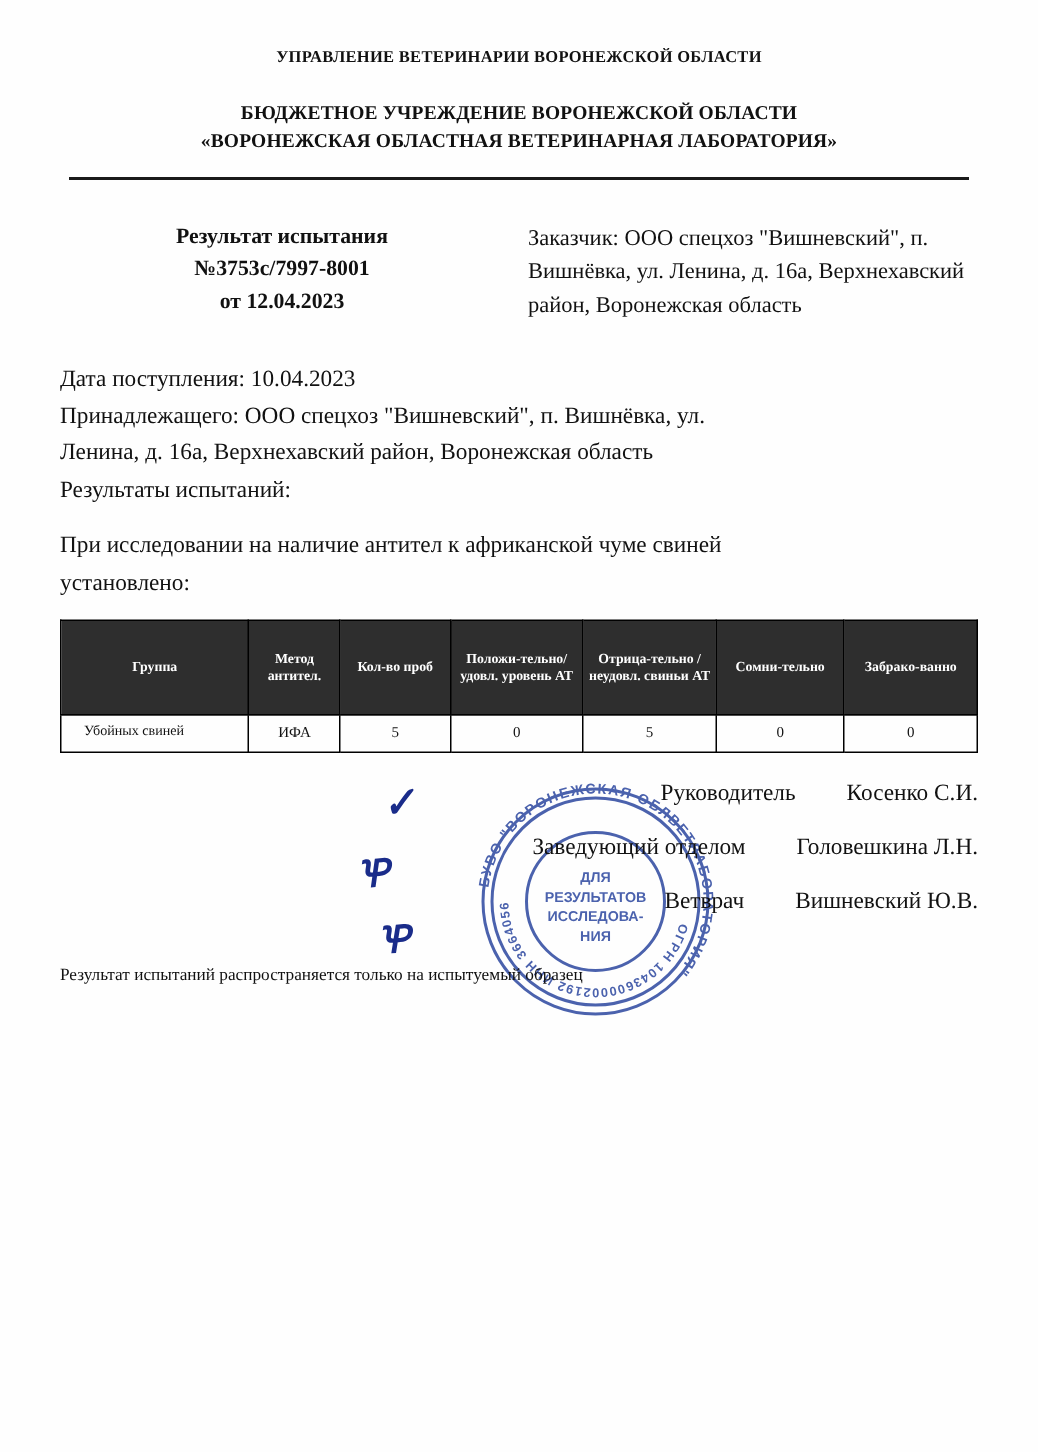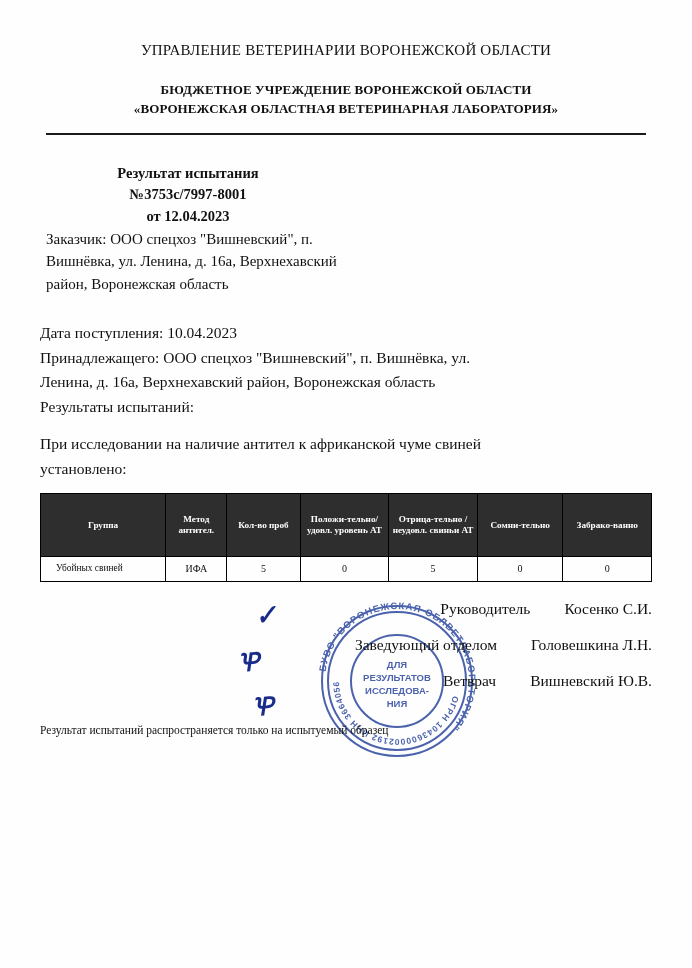--- a/index.html
+++ b/index.html
@@ -23,25 +23,25 @@
   .doc {
     position: absolute;
     left: 40px;
     right: 40px;
     top: 28px;
   }
 
   
   .org-line {
     text-align: center;
-    font-size: 15px;
+    font-size: 11px;
     letter-spacing: 0.2px;
-    font-weight: normal;
+    font-weight: bold;
     text-transform: uppercase;
-    margin-top: 14px;
+    margin-top: 4px;
   }
   .inst-block {
     text-align: center;
     margin-top: 22px;
     font-weight: bold;
     font-size: 13px;
     line-height: 1.45;
     letter-spacing: 0.1px;
   }
   .rule {
@@ -55,21 +55,20 @@
     line-height: 1.42;
     margin-top: 8px;
     color: #1a1a1a;
   }
 
   
   .title-row {
     display: flex;
     margin-top: 28px;
     align-items: flex-start;
-    flex-direction: column;
   }
   .title-left {
     width: 50%;
     text-align: center;
     font-weight: bold;
     font-size: 14.5px;
     line-height: 1.5;
     padding-right: 10px;
     box-sizing: border-box;
   }

